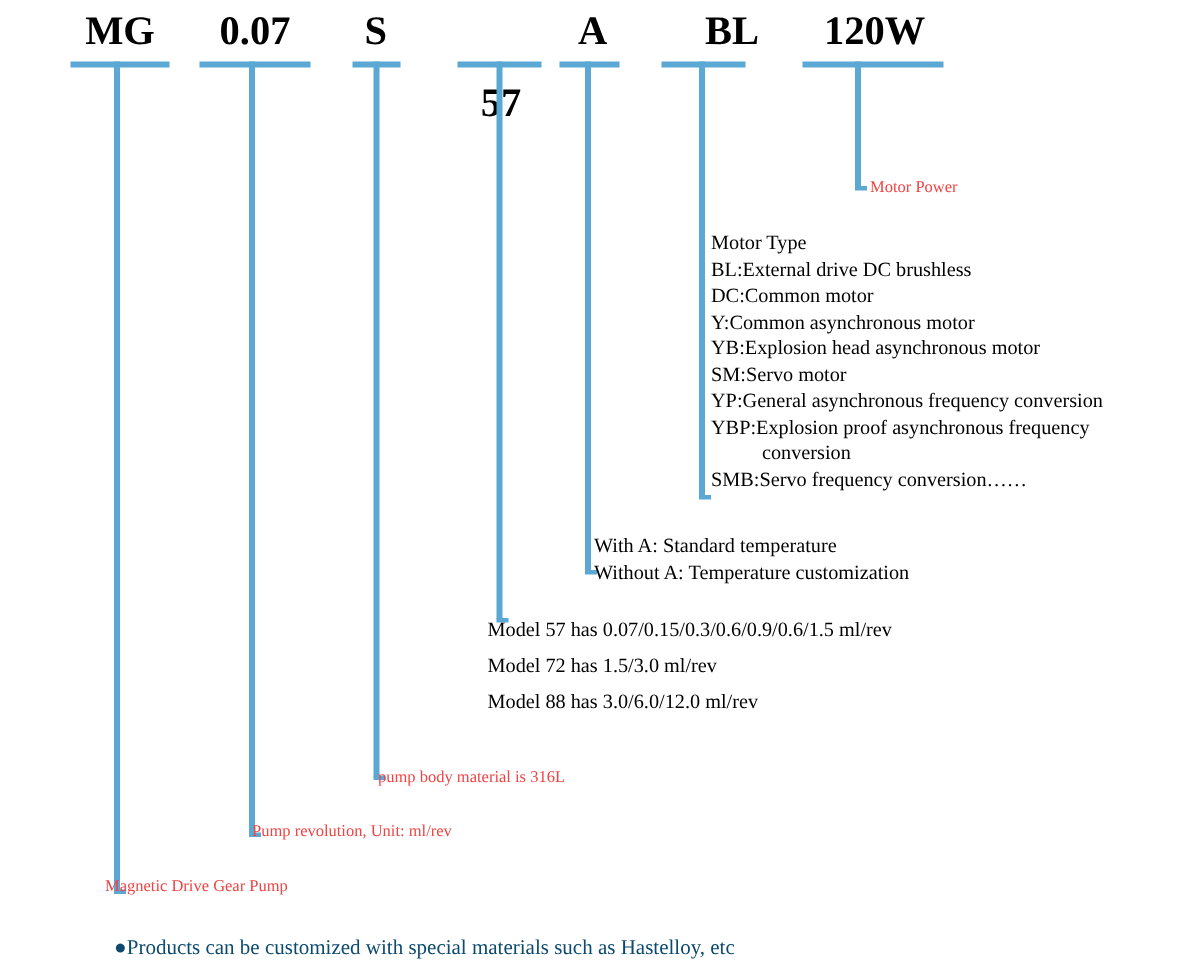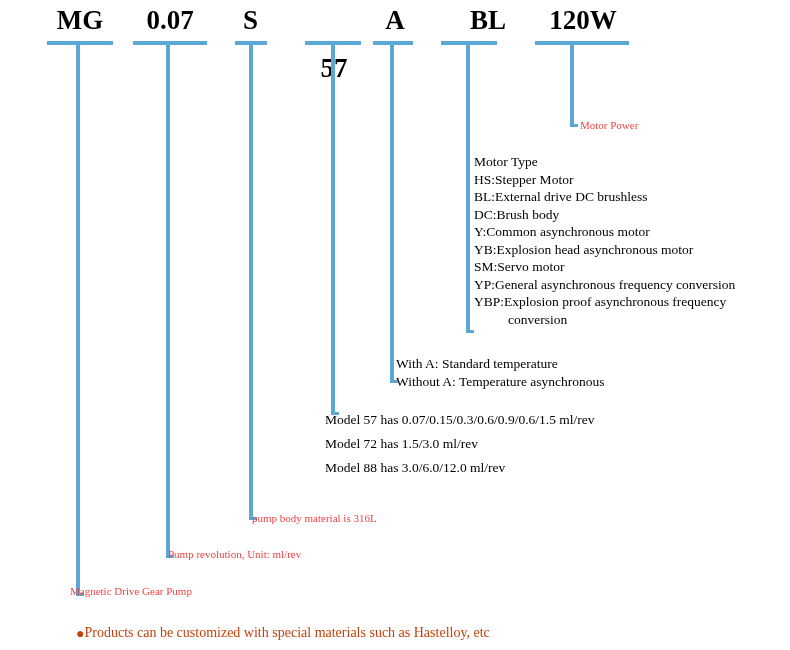--- a/index.html
+++ b/index.html
@@ -57,21 +57,21 @@
     color: #000000;
     line-height: 17.5px;
     white-space: nowrap;
   }
   .note-block div {
     white-space: nowrap;
   }
   .footer {
     position: absolute;
     font-size: 14px;
-    color: #c2410c;
+    color: #0c4a6e;
     white-space: nowrap;
   }
   .bullet {
     font-size: 14px;
     vertical-align: middle;
   }
   .indent-sub {
     padding-left: 34px;
   }
 </style>
@@ -109,34 +109,34 @@
   <div class="hstub" style="left:390px; top:380px; width:8px;"></div>
   <div class="hstub" style="left:331px; top:412px; width:8px;"></div>
   <div class="hstub" style="left:249px; top:517px; width:8px;"></div>
   <div class="hstub" style="left:166px; top:555px; width:8px;"></div>
   <div class="hstub" style="left:76px; top:593px; width:8px;"></div>
 
   <div class="note" style="left:580px; top:117px;">Motor  Power</div>
 
   <div class="note-block" style="left:462px; top:153px;margin-left:12px;">
     <div>Motor Type</div>
-    <div>HS:Stepper Motor</div>
     <div>BL:External drive DC brushless</div>
-    <div>DC:Brush body</div>
+    <div>DC:Common motor</div>
     <div>Y:Common asynchronous motor</div>
     <div>YB:Explosion head asynchronous motor</div>
     <div>SM:Servo motor</div>
     <div>YP:General asynchronous frequency conversion</div>
     <div>YBP:Explosion proof asynchronous frequency</div>
     <div class="indent-sub">conversion</div>
+    <div>SMB:Servo frequency conversion……</div>
   </div>
 
   <div class="note-block" style="left:396px; top:355px;">
     <div>With A: Standard temperature</div>
-    <div>Without A: Temperature asynchronous</div>
+    <div>Without A: Temperature customization</div>
   </div>
 
   <div class="note-block" style="left:325px; top:408px; line-height:24px;">
     <div>Model 57 has 0.07/0.15/0.3/0.6/0.9/0.6/1.5 ml/rev</div>
     <div>Model 72 has 1.5/3.0 ml/rev</div>
     <div>Model 88 has 3.0/6.0/12.0 ml/rev</div>
   </div>
 
   <div class="note" style="left:252px; top:510px;">pump body material is 316L</div>
 

